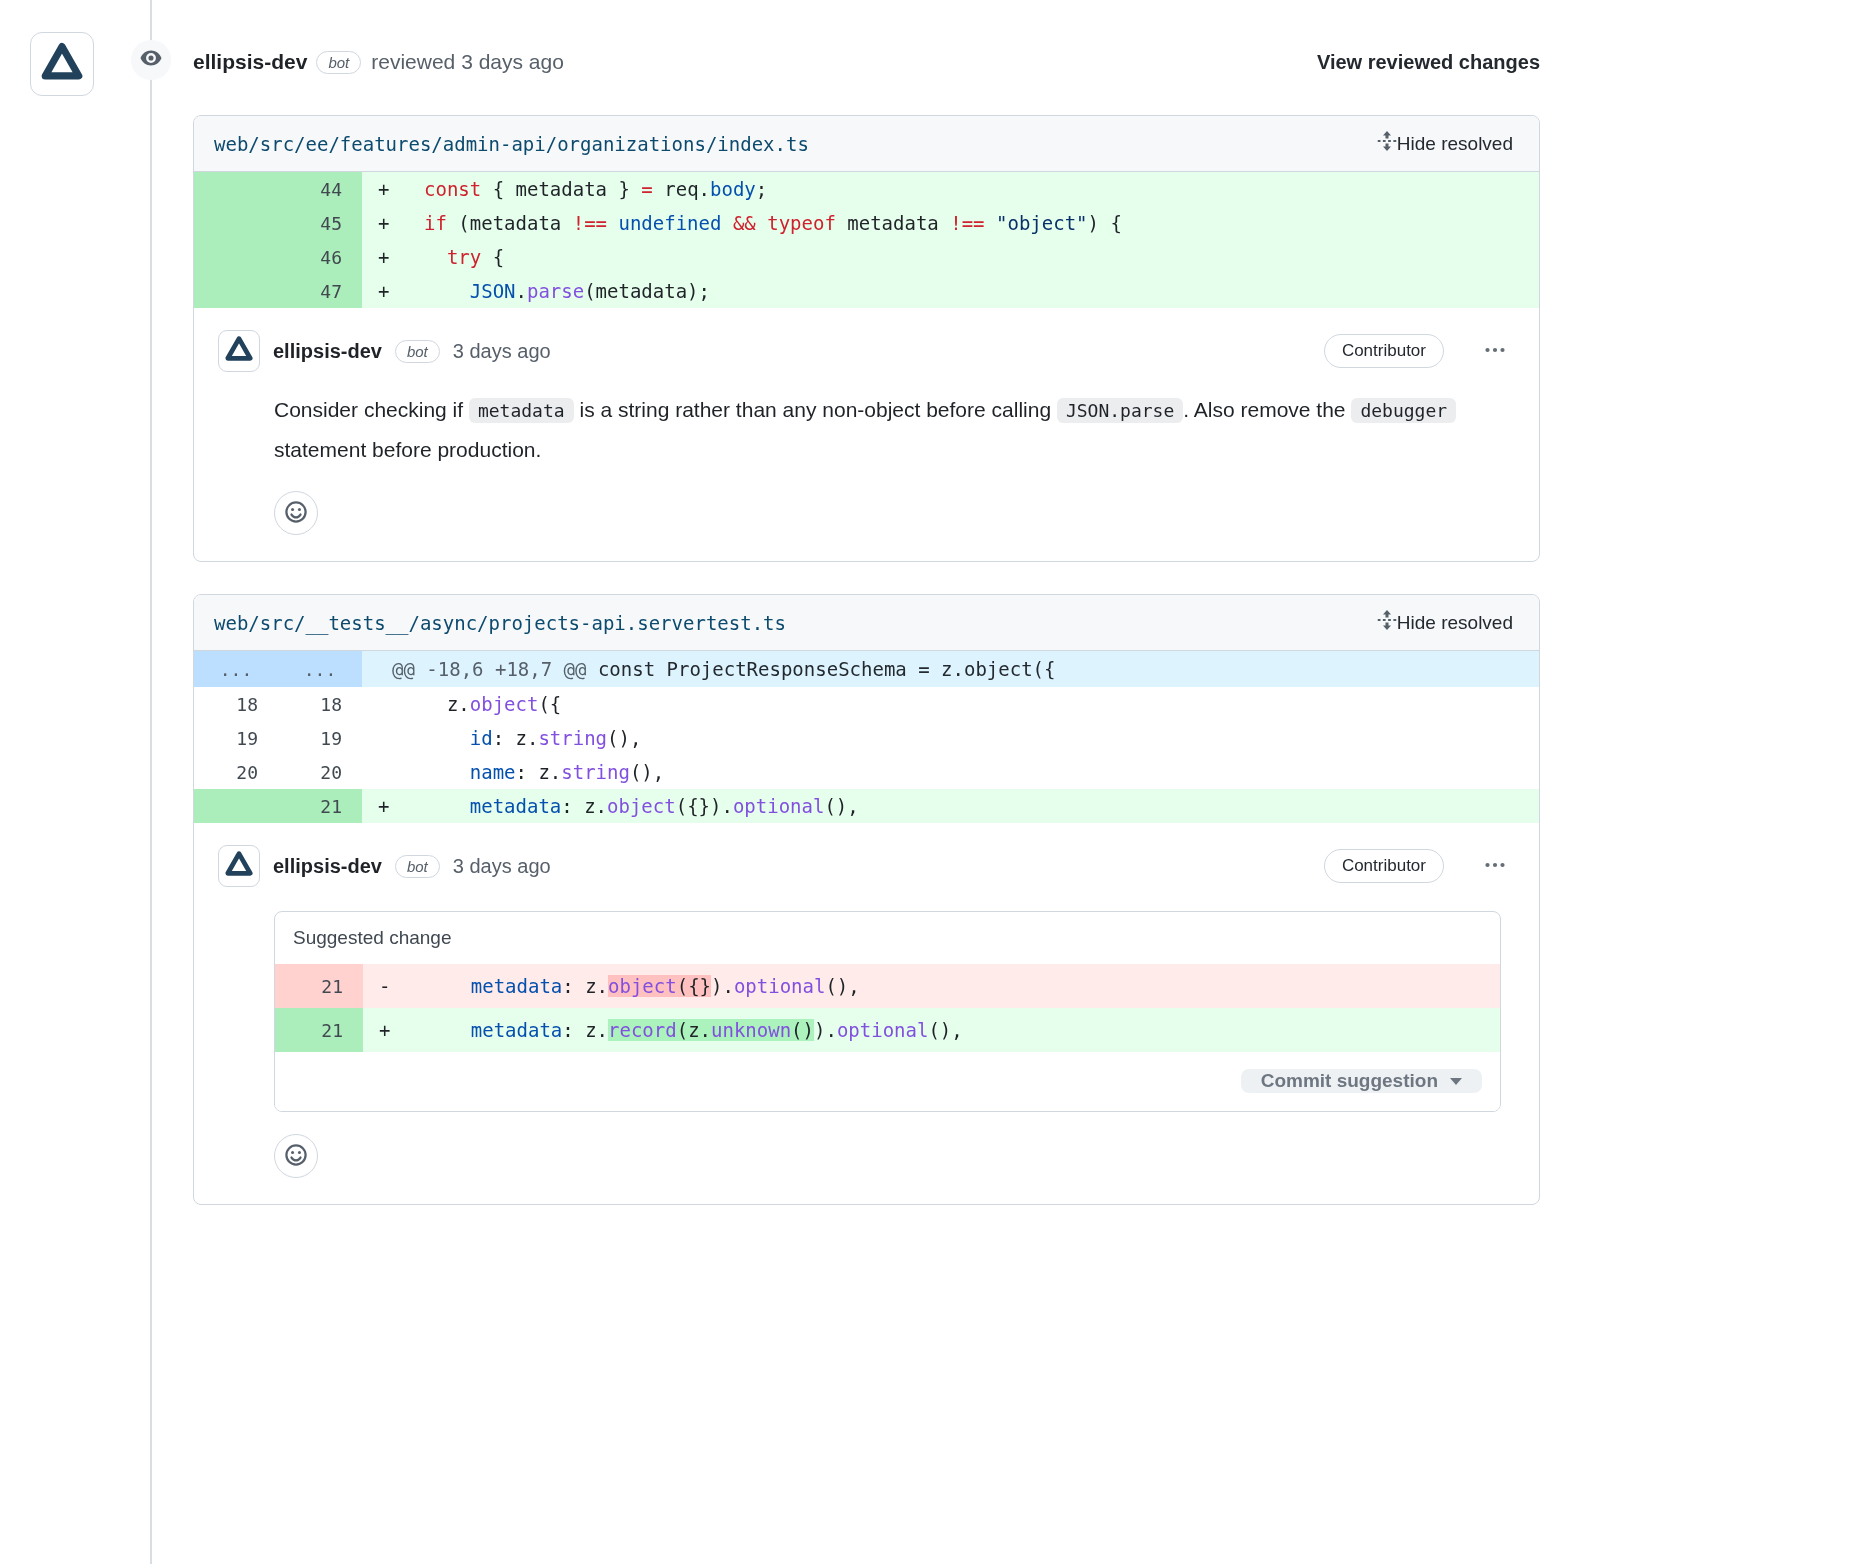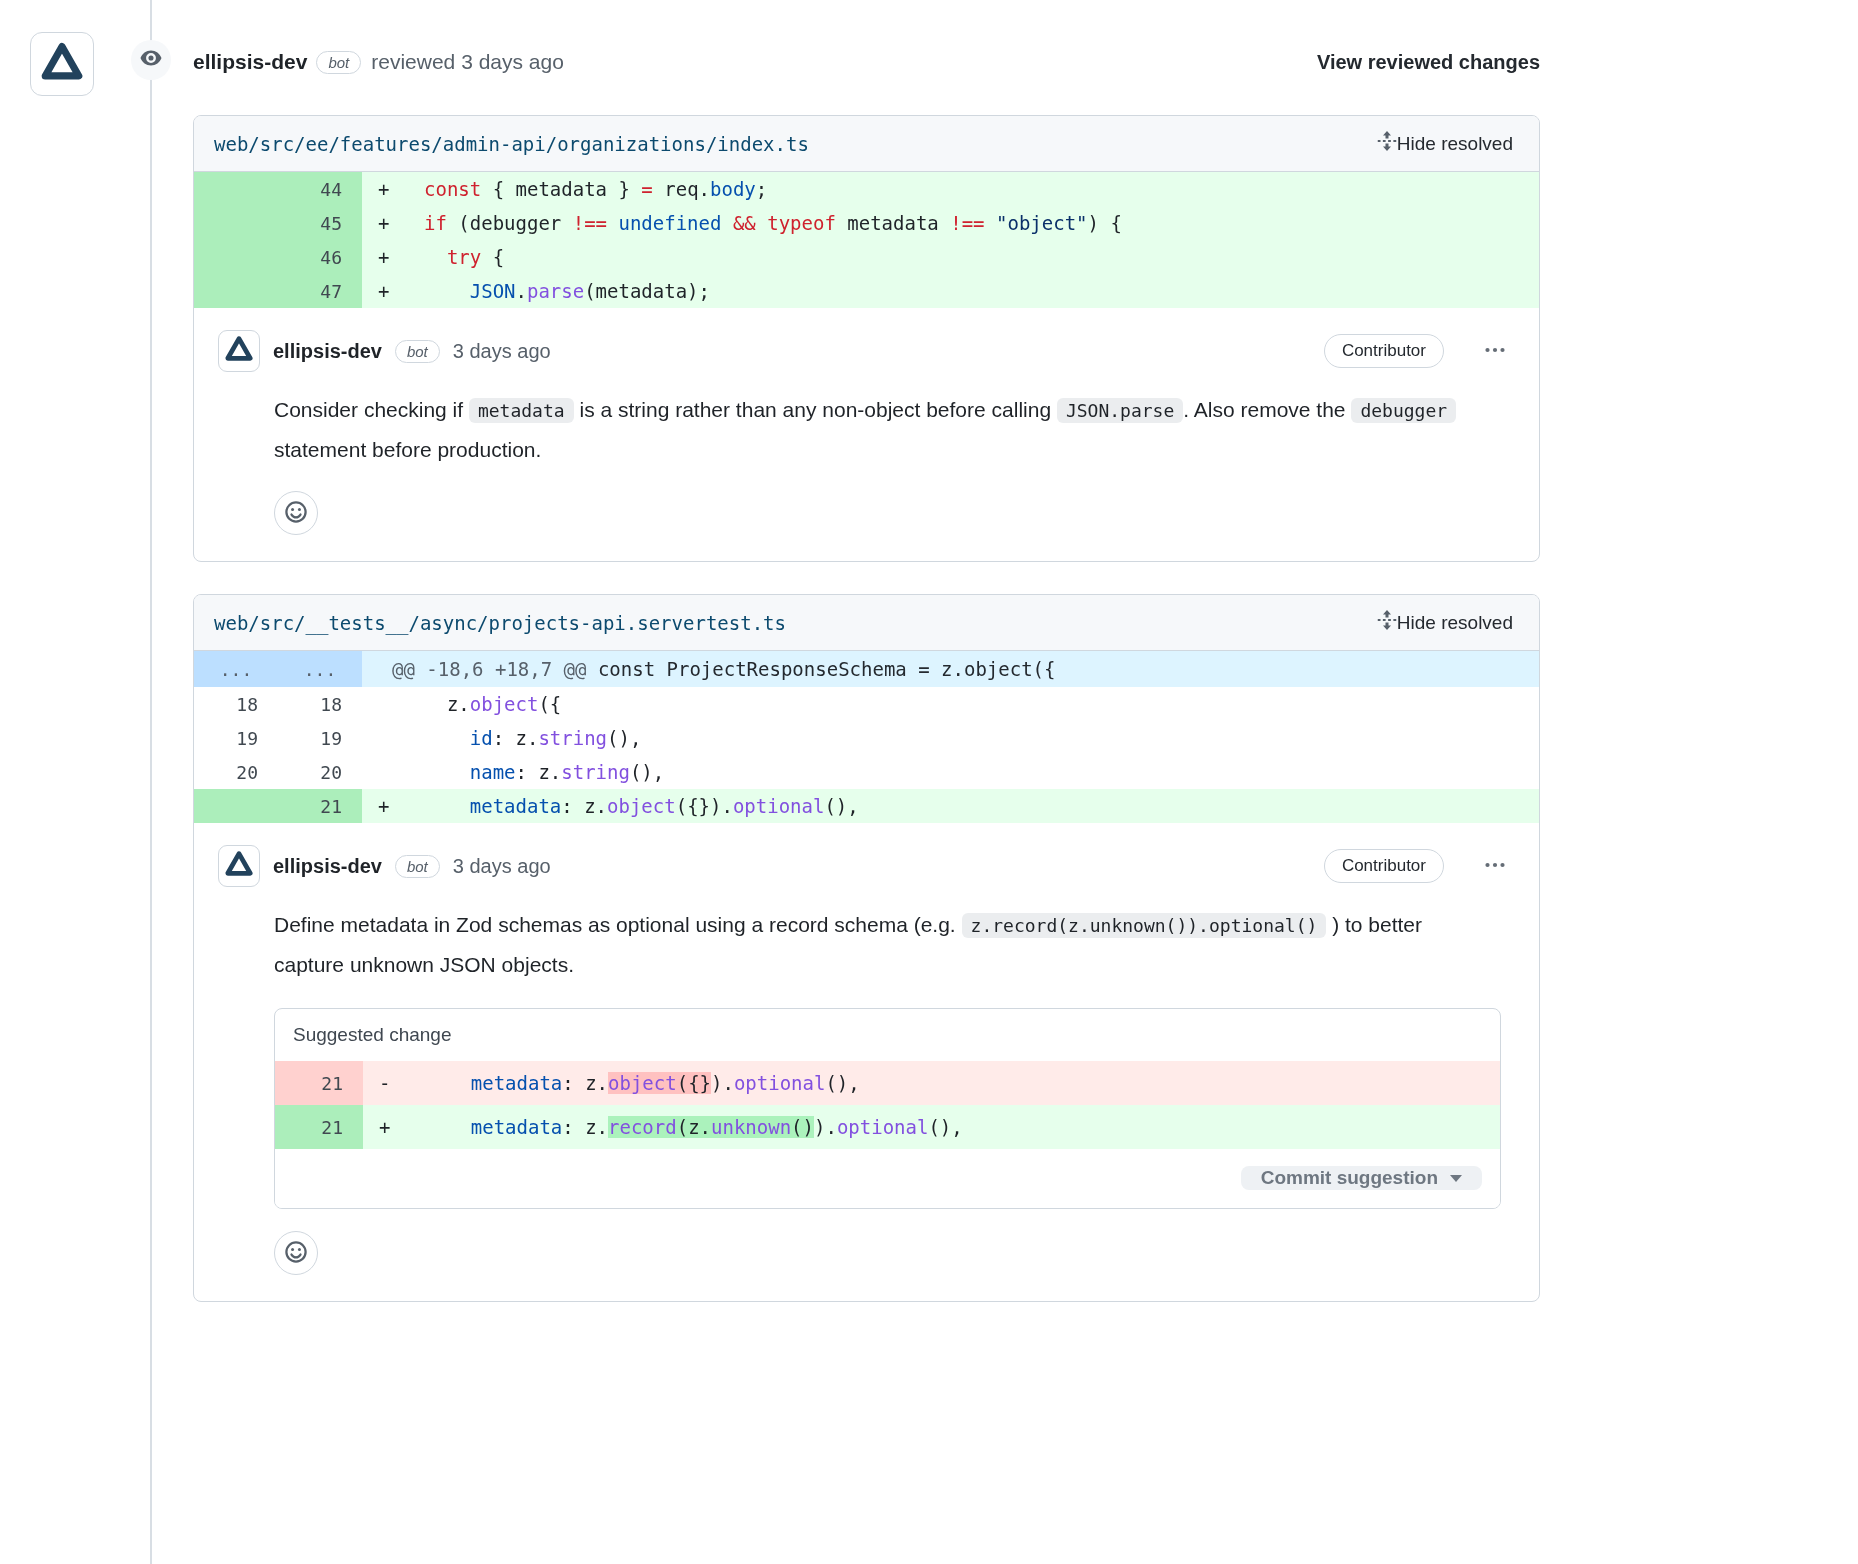--- a/index.html
+++ b/index.html
@@ -149,21 +149,21 @@
       <div class="drow add">
         <div class="gut"></div>
         <div class="gut">44</div>
         <div class="mark">+</div>
         <div class="code"><span class="k">const </span><span class="p">{ metadata } </span><span class="k">= </span><span class="p">req.</span><span class="c">body</span><span class="p">;</span></div>
       </div>
       <div class="drow add">
         <div class="gut"></div>
         <div class="gut">45</div>
         <div class="mark">+</div>
-        <div class="code"><span class="k">if </span><span class="p">(debugger </span><span class="k">!== </span><span class="c">undefined </span><span class="k">&amp;&amp; </span><span class="k">typeof </span><span class="p">metadata </span><span class="k">!== </span><span class="s">"object"</span><span class="p">) {</span></div>
+        <div class="code"><span class="k">if </span><span class="p">(metadata </span><span class="k">!== </span><span class="c">undefined </span><span class="k">&amp;&amp; </span><span class="k">typeof </span><span class="p">metadata </span><span class="k">!== </span><span class="s">"object"</span><span class="p">) {</span></div>
       </div>
       <div class="drow add">
         <div class="gut"></div>
         <div class="gut">46</div>
         <div class="mark">+</div>
         <div class="code"><span class="k">  try </span><span class="p">{</span></div>
       </div>
       <div class="drow add">
         <div class="gut"></div>
         <div class="gut">47</div>
@@ -270,21 +270,20 @@
         <button class="kebab-btn">
           <span>
             <svg width="24" height="24" viewBox="0 0 16 16" fill="#656d76">
                 <circle cx="3" cy="8" r="1.4"></circle>
                 <circle cx="8" cy="8" r="1.4"></circle>
                 <circle cx="13" cy="8" r="1.4"></circle>
               </svg>
           </span>
         </button>
       </div>
-      <div class="comment-body"><span>Define metadata in Zod schemas as optional using a record schema (e.g. </span><span class="inline-code">z.record(z.unknown()).optional()</span><span> ) to better capture unknown JSON objects.</span></div>
 
       <div class="sugg">
         <div class="sugg-title">Suggested change</div>
         <div class="srow del">
           <div class="gut">21</div>
           <div class="mark">-</div>
           <div class="code"><span class="c">    metadata</span><span class="p">: z.</span><span class="e hl-d">object</span><span class="p hl-d">({}</span><span class="p">).</span><span class="e">optional</span><span class="p">(),</span></div>
         </div>
         <div class="srow addl">
           <div class="gut">21</div>

